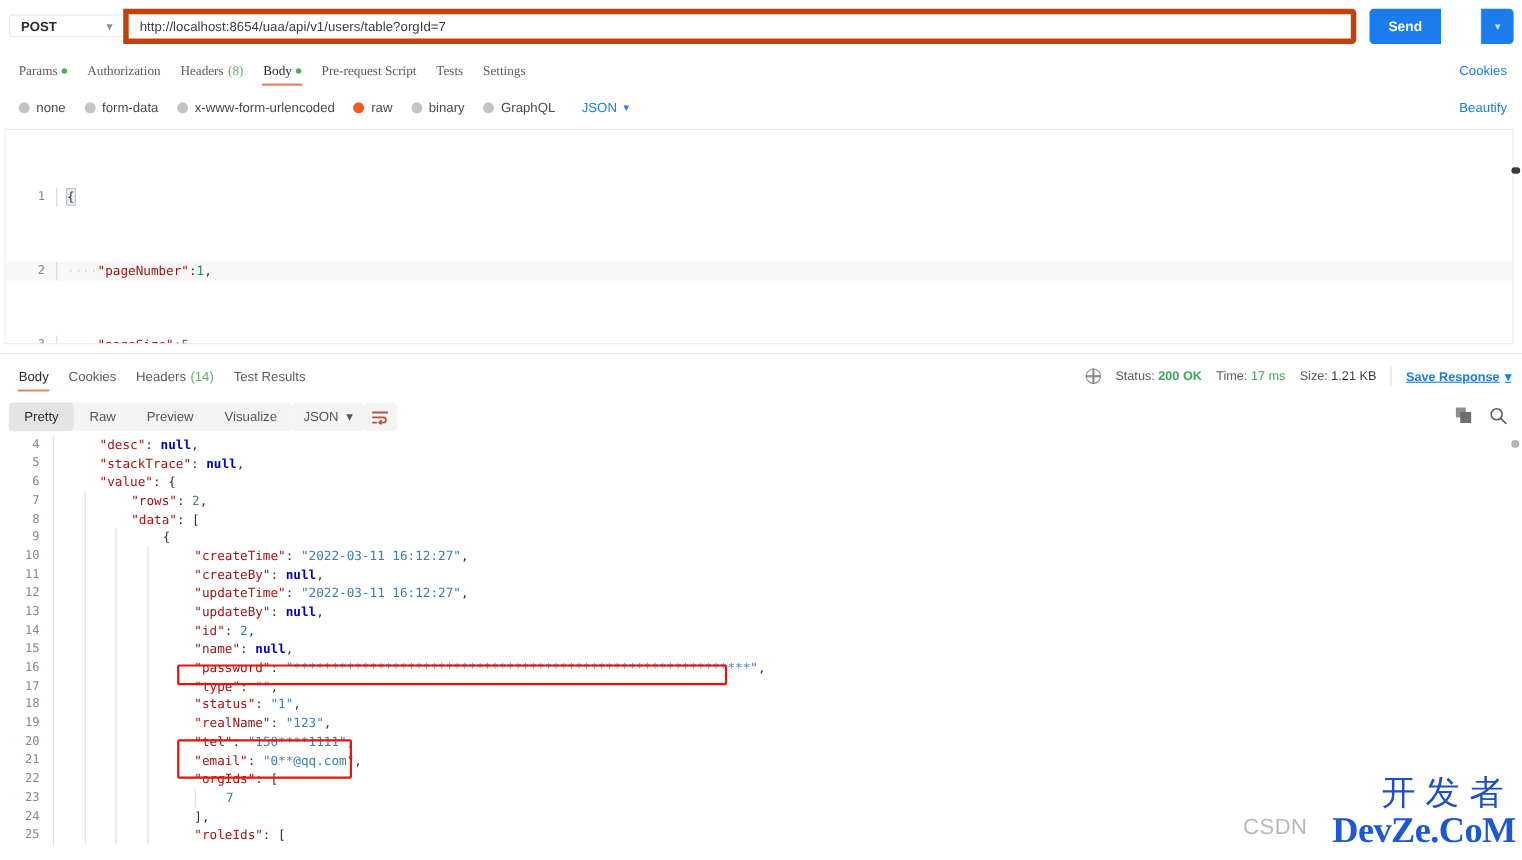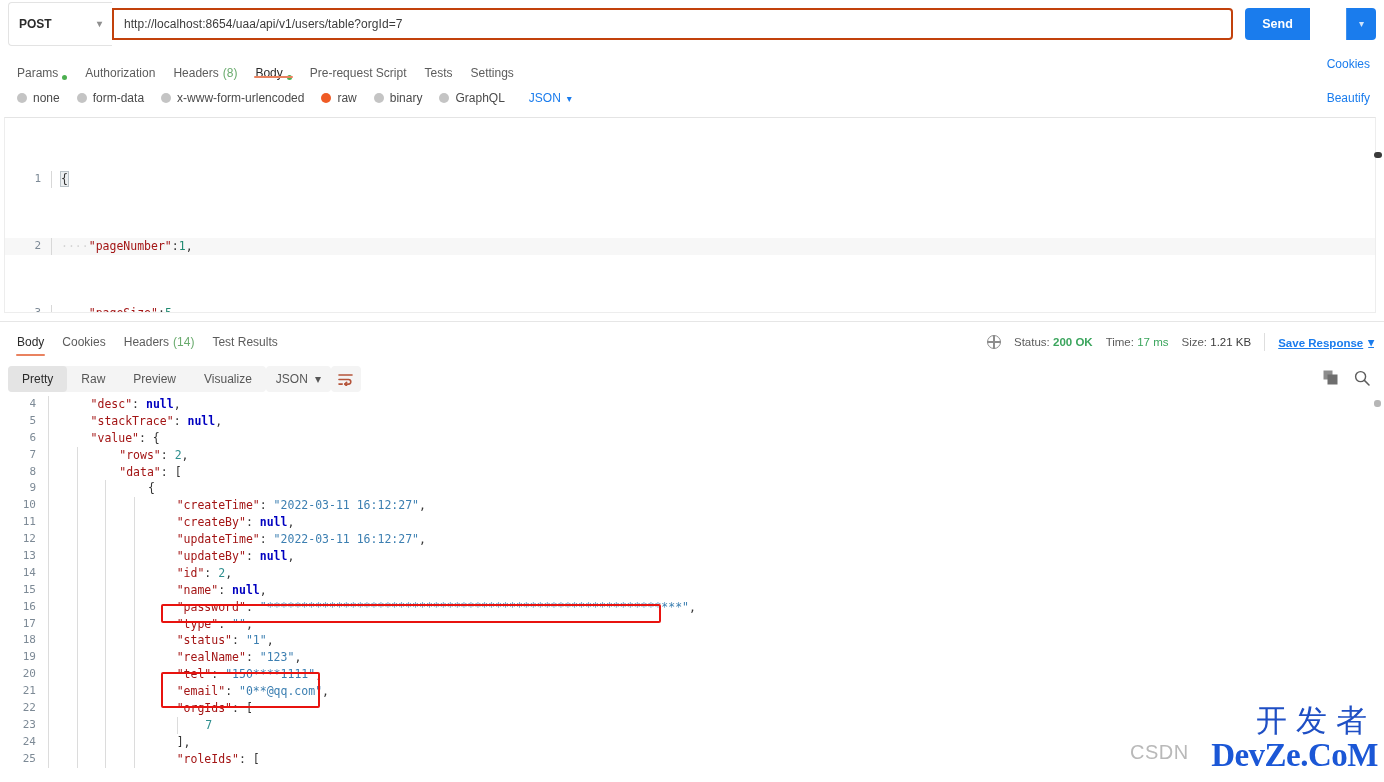--- a/index.html
+++ b/index.html
@@ -12,28 +12,28 @@
     overflow: hidden;
   }
   .app { position: relative; width: 1384px; height: 782px; background:#fff; }
 
   
   .urlbar {
     position: absolute; left:0; top:0; width:1384px; height:47px;
     background:#fff; display:flex; align-items:center; padding: 0 8px;
   }
   .method-select {
-    width: 104px; height: 44px; border:1px solid #e3e3e3; border-radius:4px 0 0 4px;
+    width: 104px; height: 21px; border:1px solid #e3e3e3; border-radius:4px 0 0 4px;
     display:flex; align-items:center; justify-content:space-between;
     padding: 0 10px; background:#fff; font-size:12px; color:#2b2b2b; font-weight:600;
     border-right:none;
   }
   .method-select .chev { color:#8f8f8f; font-size:10px; }
   .url-input {
-    flex:1; height:32px; border:2px solid #c2410c; border-radius:0 4px 4px 0;
+    flex:1; height:32px; border:5px solid #c2410c; border-radius:0 4px 4px 0;
     display:flex; align-items:center; padding:0 10px; background:#fff;
     font-size:12px; color:#3c3c3c; letter-spacing:0.05px;
   }
   .send-group { margin-left:12px; display:flex; height:32px;gap:36px; }
   .send-btn {
     background:#1a7ced; color:#fff; font-weight:bold; font-size:12.5px;
     border-radius:4px 0 0 4px; width:65px; display:flex; align-items:center;
     justify-content:center; cursor:pointer;
   }
   .send-caret {
@@ -41,22 +41,22 @@
     display:flex; align-items:center; justify-content:center; font-size:10px;
     border-left:1px solid #3d91f0; cursor:pointer;
   }
 
   
   .req-tabs {
     position:absolute; left:0; top:48px; width:1384px; height:32px;
     display:flex; align-items:center; padding-left:8px; font-size:12px;
   }
   .rtab {
-    padding:0 9px; height:32px; display:flex; align-items:flex-end; gap:4px;
-    color:#5c5c5c; cursor:pointer; position:relative;
+    padding:0 9px; height:32px; display:flex; align-items:center; gap:4px;
+    color:#5c5c5c; cursor:pointer; position:relative;font-family:Liberation Serif, serif;
   }
   .rtab.active { color:#2b2b2b; }
   .rtab.active::after {
     content:""; position:absolute; left:8px; right:8px; bottom:2px; height:2px;
     background:#e9825f; border-radius:1px;
   }
   .dot-g { width:5px; height:5px; border-radius:50%; background:#4caf50; display:inline-block; }
   .hdr-count { color:#6aab6e; }
   .cookies-link {
     position:absolute; right:14px; top:48px; height:32px; display:flex;

